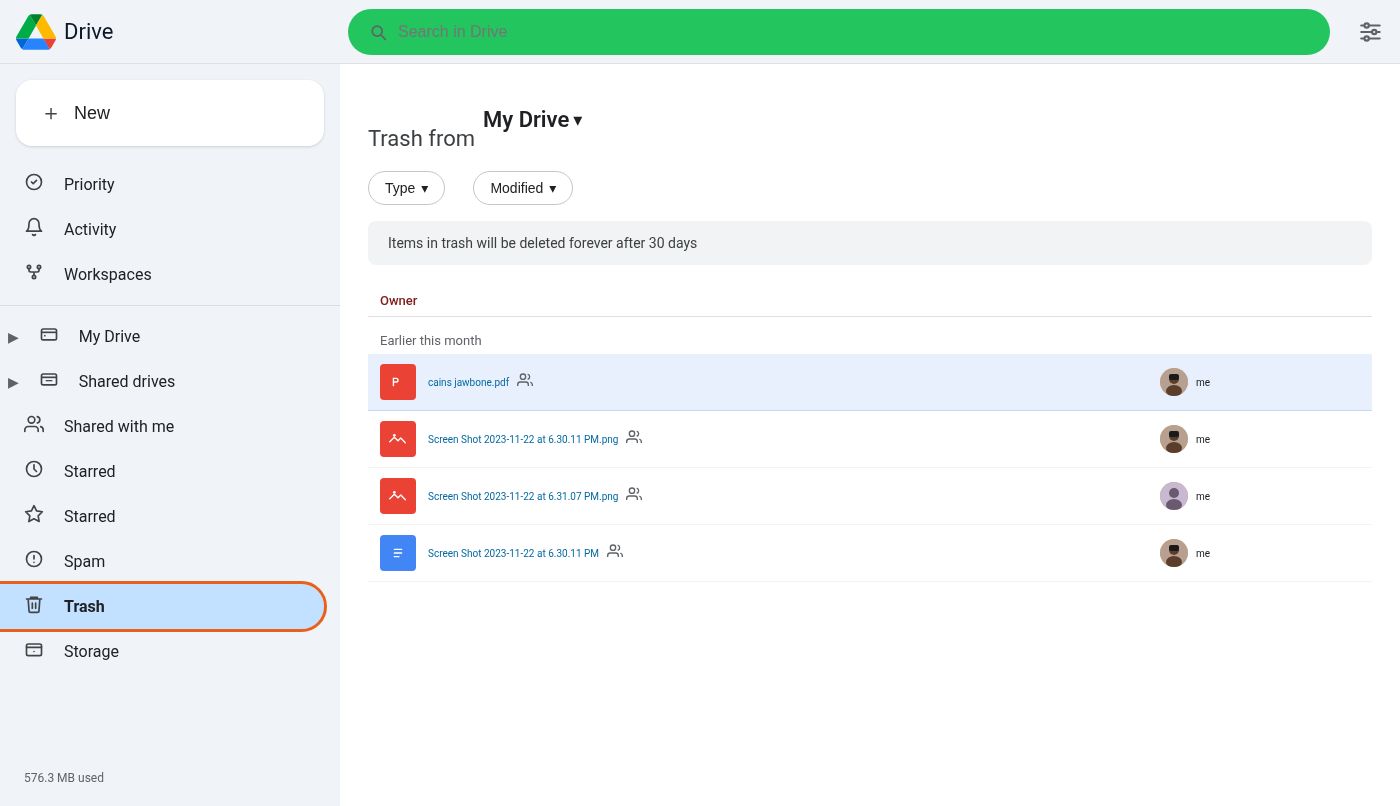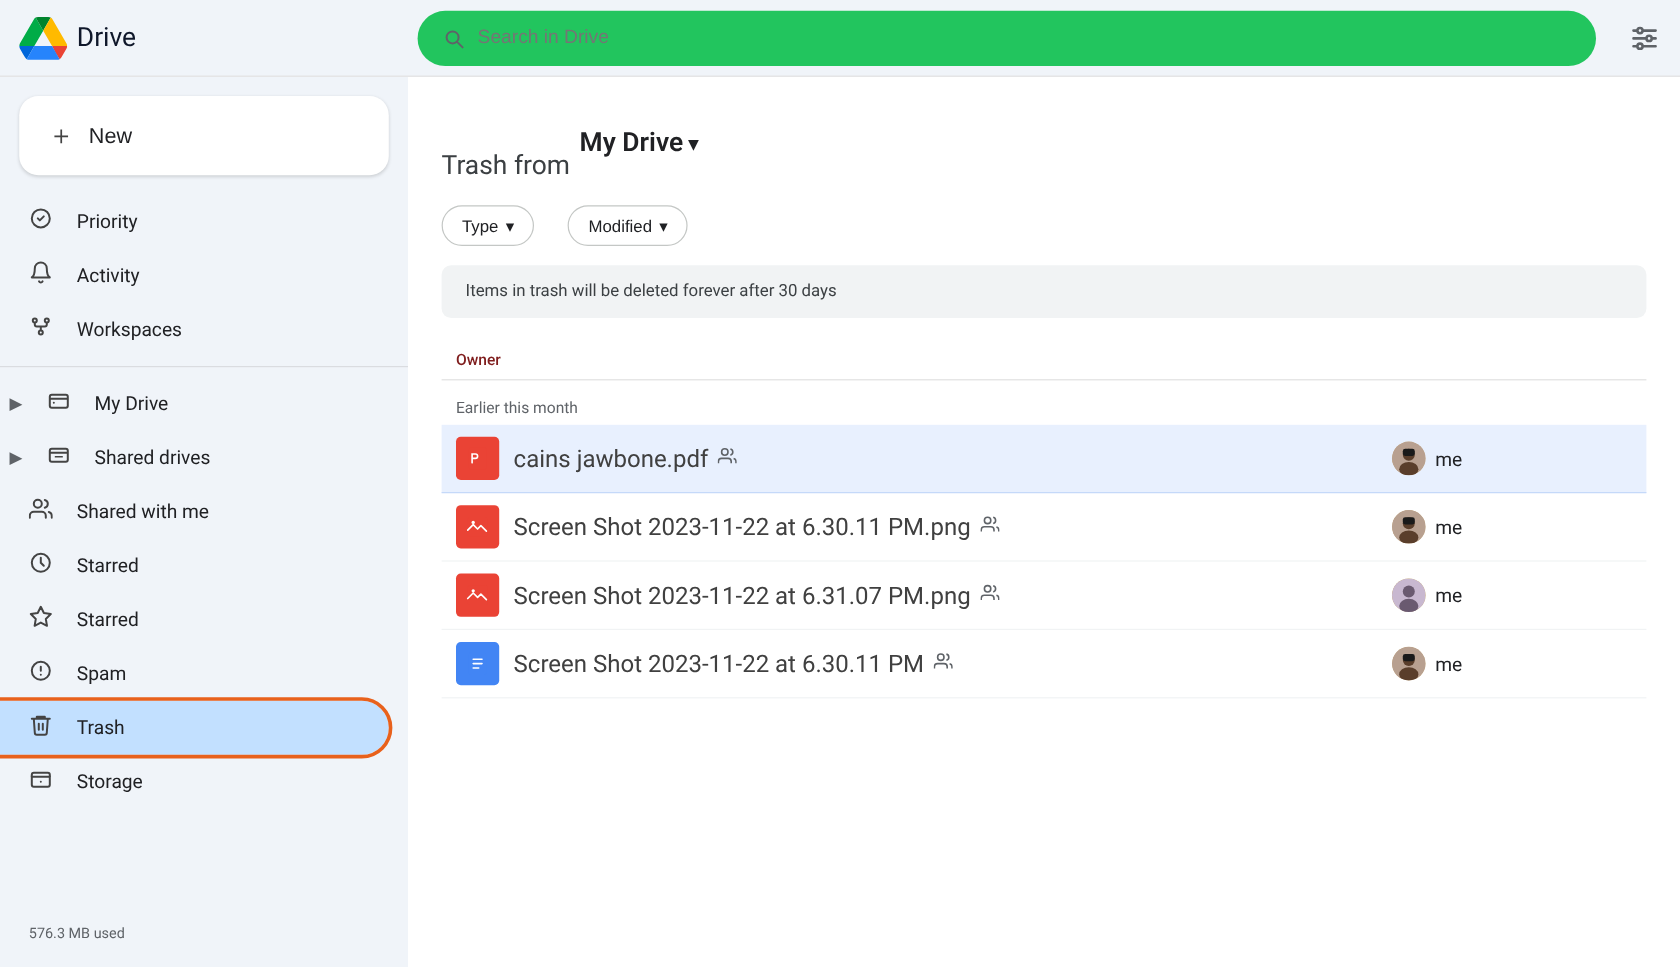--- a/index.html
+++ b/index.html
@@ -42,21 +42,21 @@
       font-size: 18px; font-weight: 500; color: #202124;
       border: none; width: calc(100% - 32px);
     }
     .plus-icon { font-size: 22px; color: #444; }
     .sidebar-item {
       display: flex; align-items: center; gap: 20px;
       padding: 10px 16px 10px 24px; cursor: pointer;
       border-radius: 0 24px 24px 0; margin-right: 16px;
       font-size: 16px; color: #202124; font-weight: 400;
     }
-    .sidebar-item.active { background: #c2e0ff; font-weight: 400; }
+    .sidebar-item.active { background: #c2e0ff; font-weight: 700; }
     .sidebar-item.active-orange { outline: 2.5px solid #e8611c; background: #c2e0ff; }
     .sidebar-item .icon { font-size: 20px; color: #444; flex-shrink: 0; }
     .sidebar-item.expandable { padding-left: 8px; }
     .sidebar-item.expandable .expand-arrow { font-size: 14px; color: #5f6368; flex-shrink: 0; }
 
     .sidebar-divider { height: 1px; background: #dadce0; margin: 8px 0; }
 
     .storage-section { padding: 12px 24px; margin-top: auto; }
     .storage-text { font-size: 12px; color: #5f6368; }
 
@@ -98,26 +98,26 @@
     .file-row {
       display: flex; align-items: center; padding: 10px 12px;
       border-bottom: 1px solid #f1f3f4; cursor: pointer;
     }
     .file-row.selected { background: #e8f0fe; border-bottom: 1px solid #c5d9f9; }
     .file-icon { width: 36px; height: 36px; border-radius: 4px; display: flex; align-items: center; justify-content: center; margin-right: 12px; flex-shrink: 0; }
     .file-icon.pdf { background: #ea4335; }
     .file-icon.img { background: #ea4335; }
     .file-icon.doc { background: #4285f4; }
     .file-name-area { flex: 1; display: flex; align-items: center; gap: 8px; }
-    .file-name { font-size: 20px; color: #404040; }
+    .file-name { font-size: 10px; color: #0369a1; }
     .shared-icon { color: #5f6368; font-size: 16px; }
     .owner-area { width: 200px; display: flex; align-items: center; gap: 8px; }
     .avatar { width: 28px; height: 28px; border-radius: 50%; background: #c4a882; display: flex; align-items: center; justify-content: center; overflow: hidden; flex-shrink: 0; }
     .avatar svg { width: 28px; height: 28px; }
-    .owner-name { font-size: 16px; color: #202124; }
+    .owner-name { font-size: 10px; color: #202124; }
   </style>
 </head>
 <body>
 
 <div class="topbar">
   <div class="logo-area">
 
     <svg class="logo-icon" viewBox="0 0 87.3 78" xmlns="http://www.w3.org/2000/svg">
       <path d="m6.6 66.85 3.85 6.65c.8 1.4 1.95 2.5 3.3 3.3l13.75-23.8h-27.5c0 1.55.4 3.1 1.2 4.5z" fill="#0066da"></path>
       <path d="m43.65 25-13.75-23.8c-1.35.8-2.5 1.9-3.3 3.3l-25.4 44a9.06 9.06 0 0 0 -1.2 4.5h27.5z" fill="#00ac47"></path>

